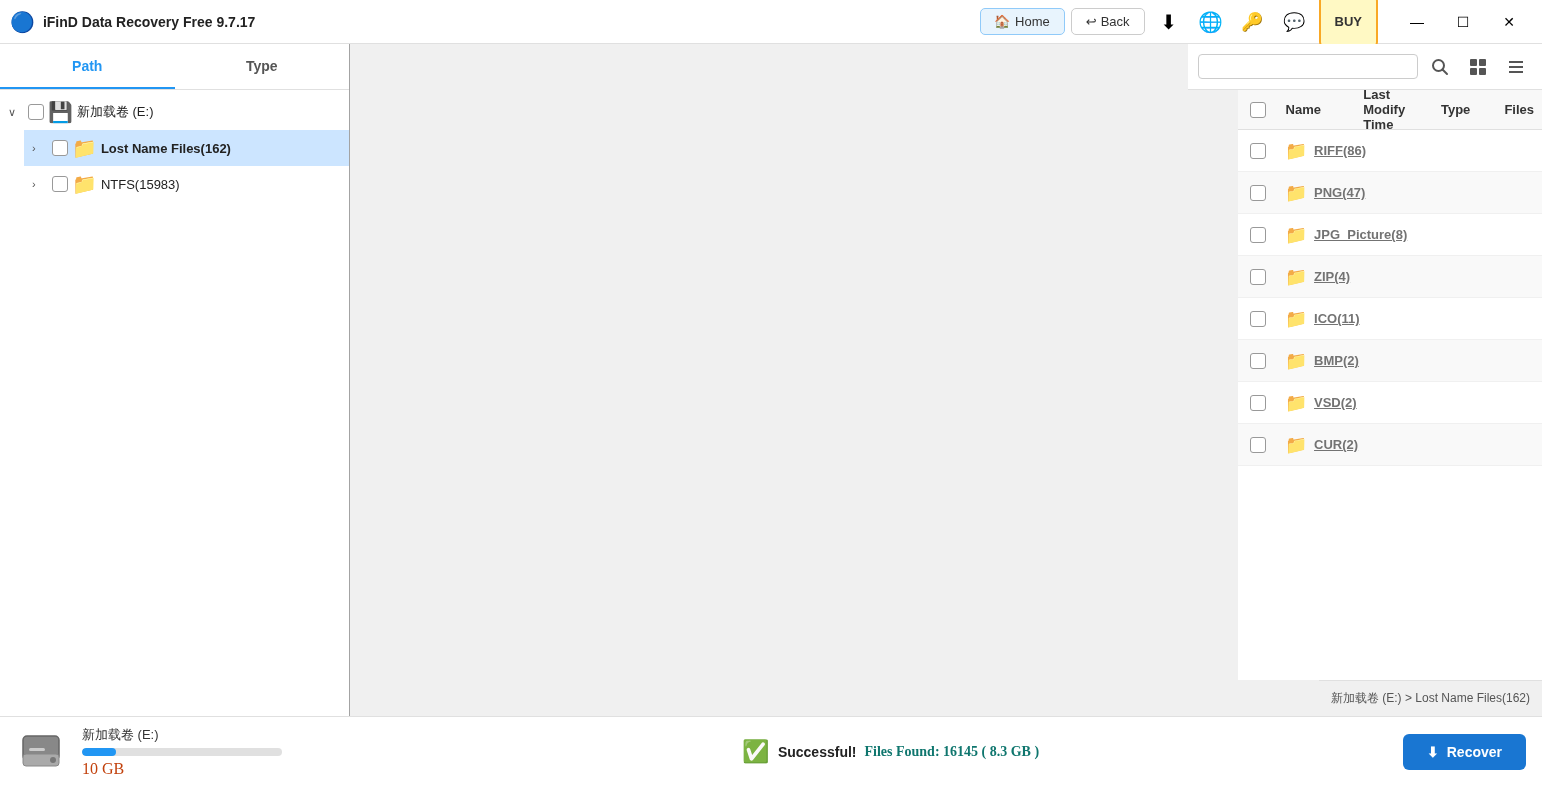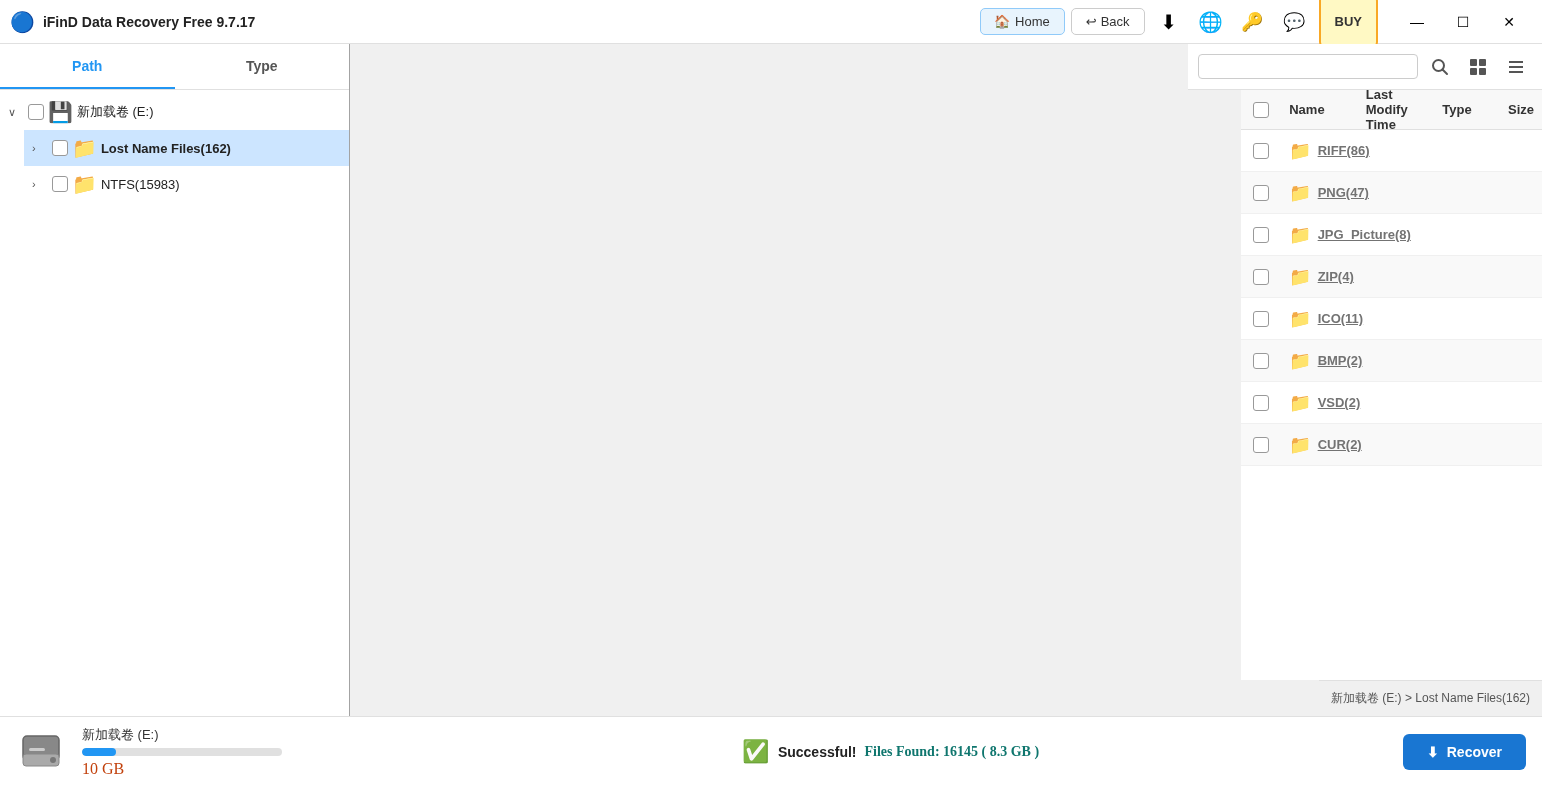--- a/index.html
+++ b/index.html
@@ -195,21 +195,21 @@
     </div>
 
     <div class="file-table">
       <div class="file-table-header">
         <div class="col-check">
           <span class="checkbox-cell"></span>
         </div>
         <div class="col-name">Name</div>
         <div class="col-time">Last Modify Time</div>
         <div class="col-type">Type</div>
-        <div class="col-size">Size</div>
+        <div class="col-size">Files</div>
       </div>
 
       <div id="file-rows-container">
           <div class="file-row">
       <div class="col-check">
         <span class="checkbox-cell"></span>
       </div>
       <div class="col-name file-name-cell">
         <span class="file-folder-icon">📁</span>
         <span class="file-name-text">RIFF(86)</span>

